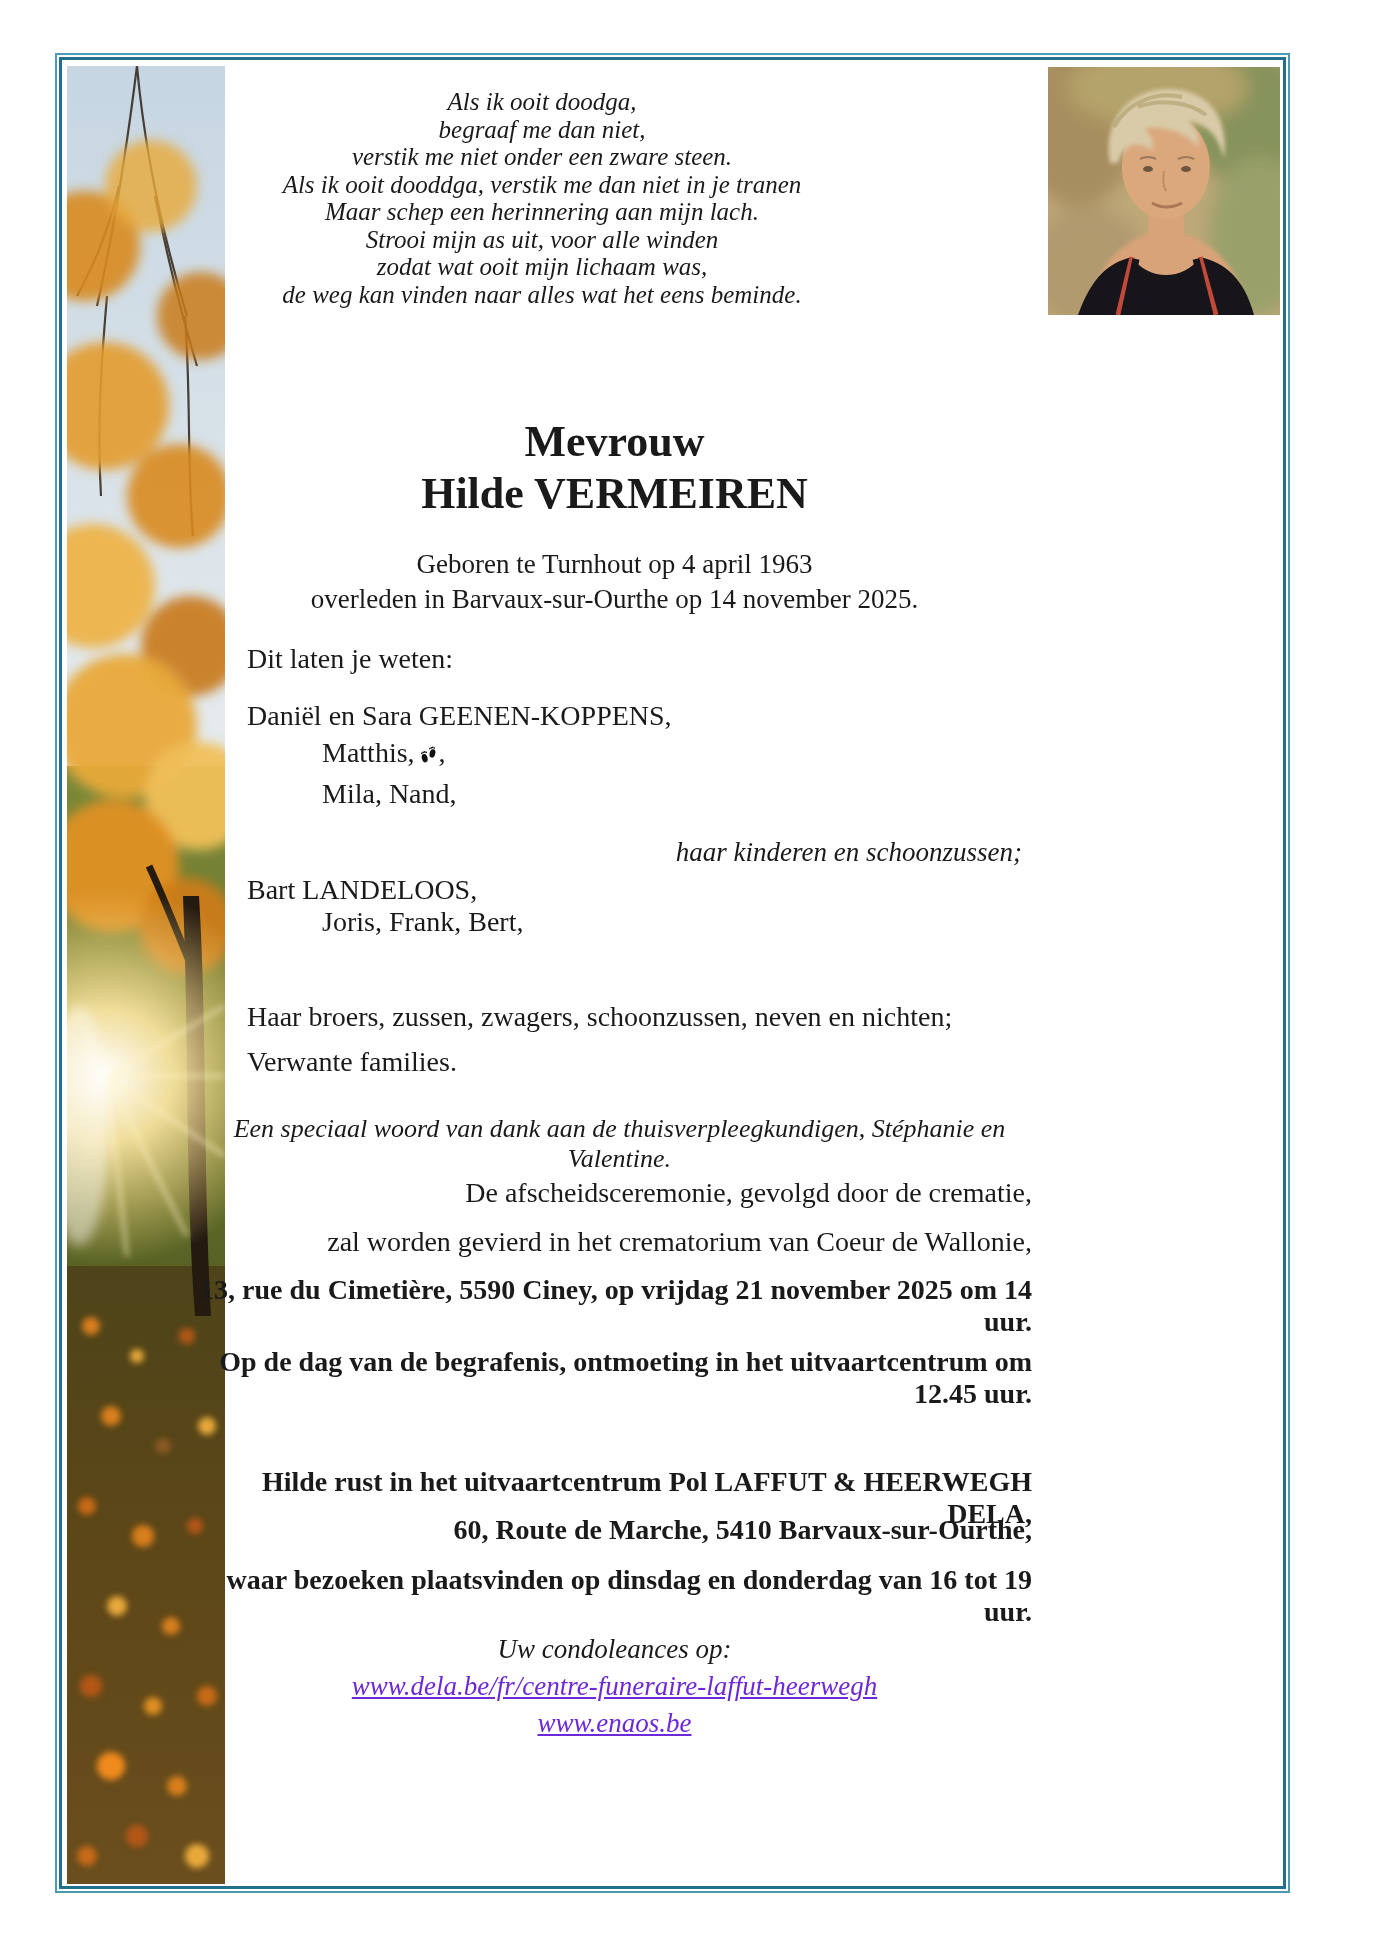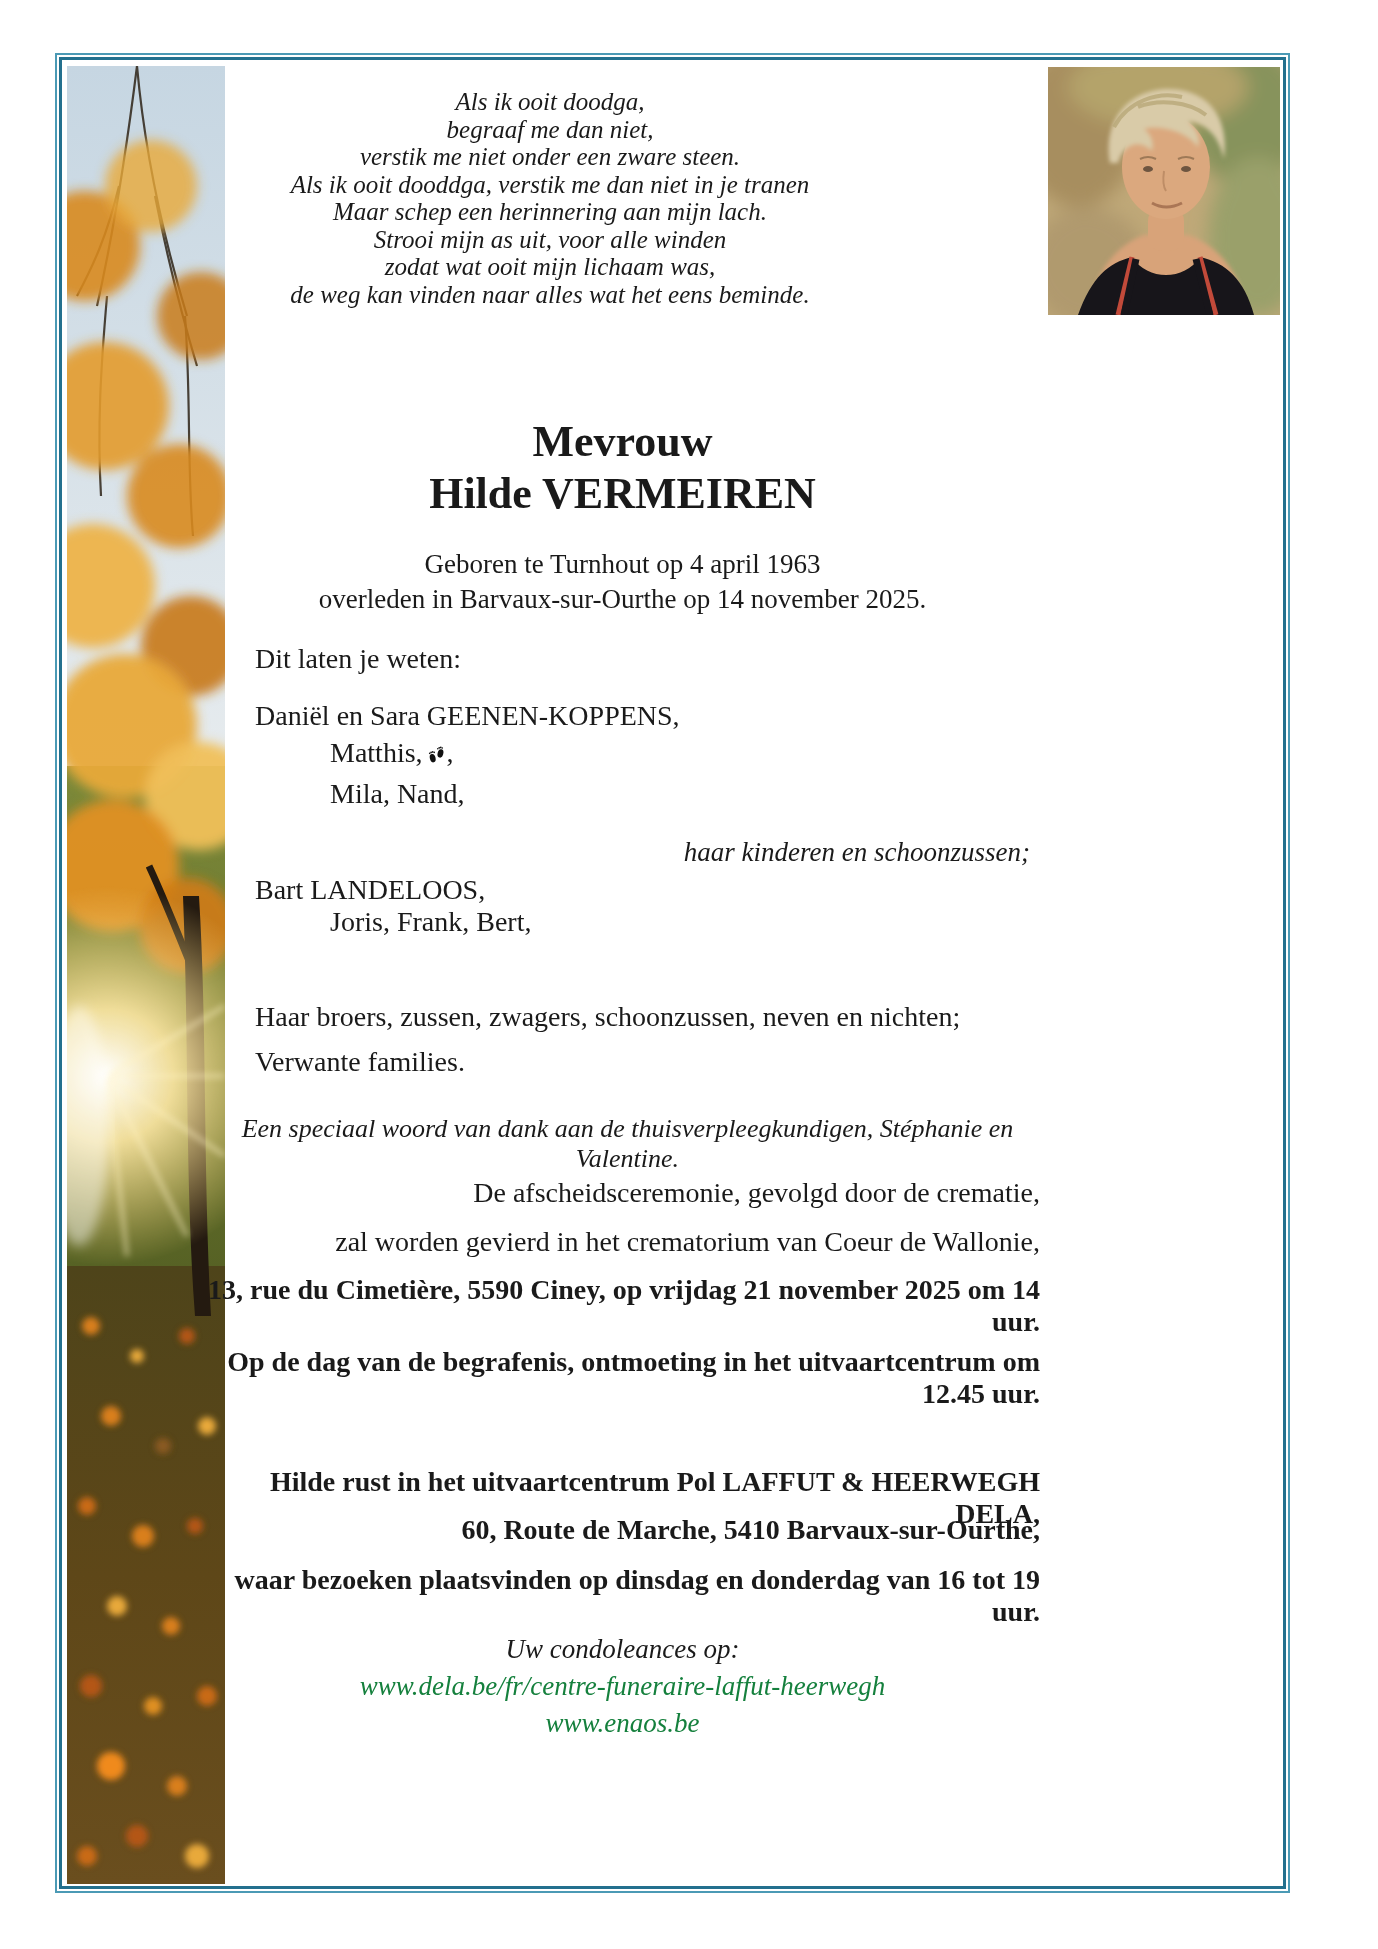--- a/index.html
+++ b/index.html
@@ -17,21 +17,21 @@
   }
   .left-photo{
     position:absolute;left:10px;top:11px;width:158px;height:1818px;overflow:hidden;
   }
   .left-photo svg{display:block;width:158px;height:1818px;}
   .portrait{
     position:absolute;right:8px;top:12px;width:232px;height:248px;overflow:hidden;
   }
   .portrait svg{display:block;width:232px;height:248px;}
   .content{
-    position:absolute;left:148px;top:0;width:860px;height:1840px;
+    position:absolute;left:140px;top:0;width:860px;height:1840px;
   }
   .blk{position:absolute;left:0;width:100%;}
   .poem{top:33px;left:25px;width:640px;text-align:center;font-style:italic;
         font-size:25px;line-height:27.5px;}
   .title-blk{top:361px;text-align:center;padding-right:25px;box-sizing:border-box;}
   .title-blk div{font-size:44px;font-weight:bold;line-height:52px;}
   .dates{top:492px;text-align:center;padding-right:25px;box-sizing:border-box;
          font-size:27px;line-height:35px;}
   .intro{top:588px;padding-left:50px;box-sizing:border-box;font-size:28px;}
   .fam1{top:642px;padding-left:50px;box-sizing:border-box;font-size:28px;line-height:37px;}
@@ -45,21 +45,21 @@
   .related{top:991px;padding-left:50px;box-sizing:border-box;font-size:28px;}
   .thanks{top:1059px;text-align:center;font-style:italic;font-size:26px;
           padding-right:15px;box-sizing:border-box;}
   .cline{text-align:right;font-size:28px;padding-right:25px;box-sizing:border-box;}
   .bold{font-weight:bold;}
   .cer1{top:1122px;} .cer2{top:1171px;} .cer3{top:1219px;}
   .meet1{top:1291px;} .meet2{top:1339px;}
   .rest1{top:1411px;} .rest2{top:1459px;} .rest3{top:1509px;}
   .condo{top:1576px;text-align:center;padding-right:25px;box-sizing:border-box;
          font-size:27px;line-height:37px;font-style:italic;}
-  .condo a{color:#15803d;display:block;}
+  .condo a{color:#6d28d9;text-decoration:underline;display:block;}
   .foot-icon{display:inline-block;vertical-align:-4px;margin:0 1px 0 4px;}
 </style>
 </head>
 <body>
 
 <div class="frame">
   <div class="frame-inner"></div>
 
   <div class="left-photo">
     <svg viewBox="0 0 158 1818" preserveAspectRatio="none">

